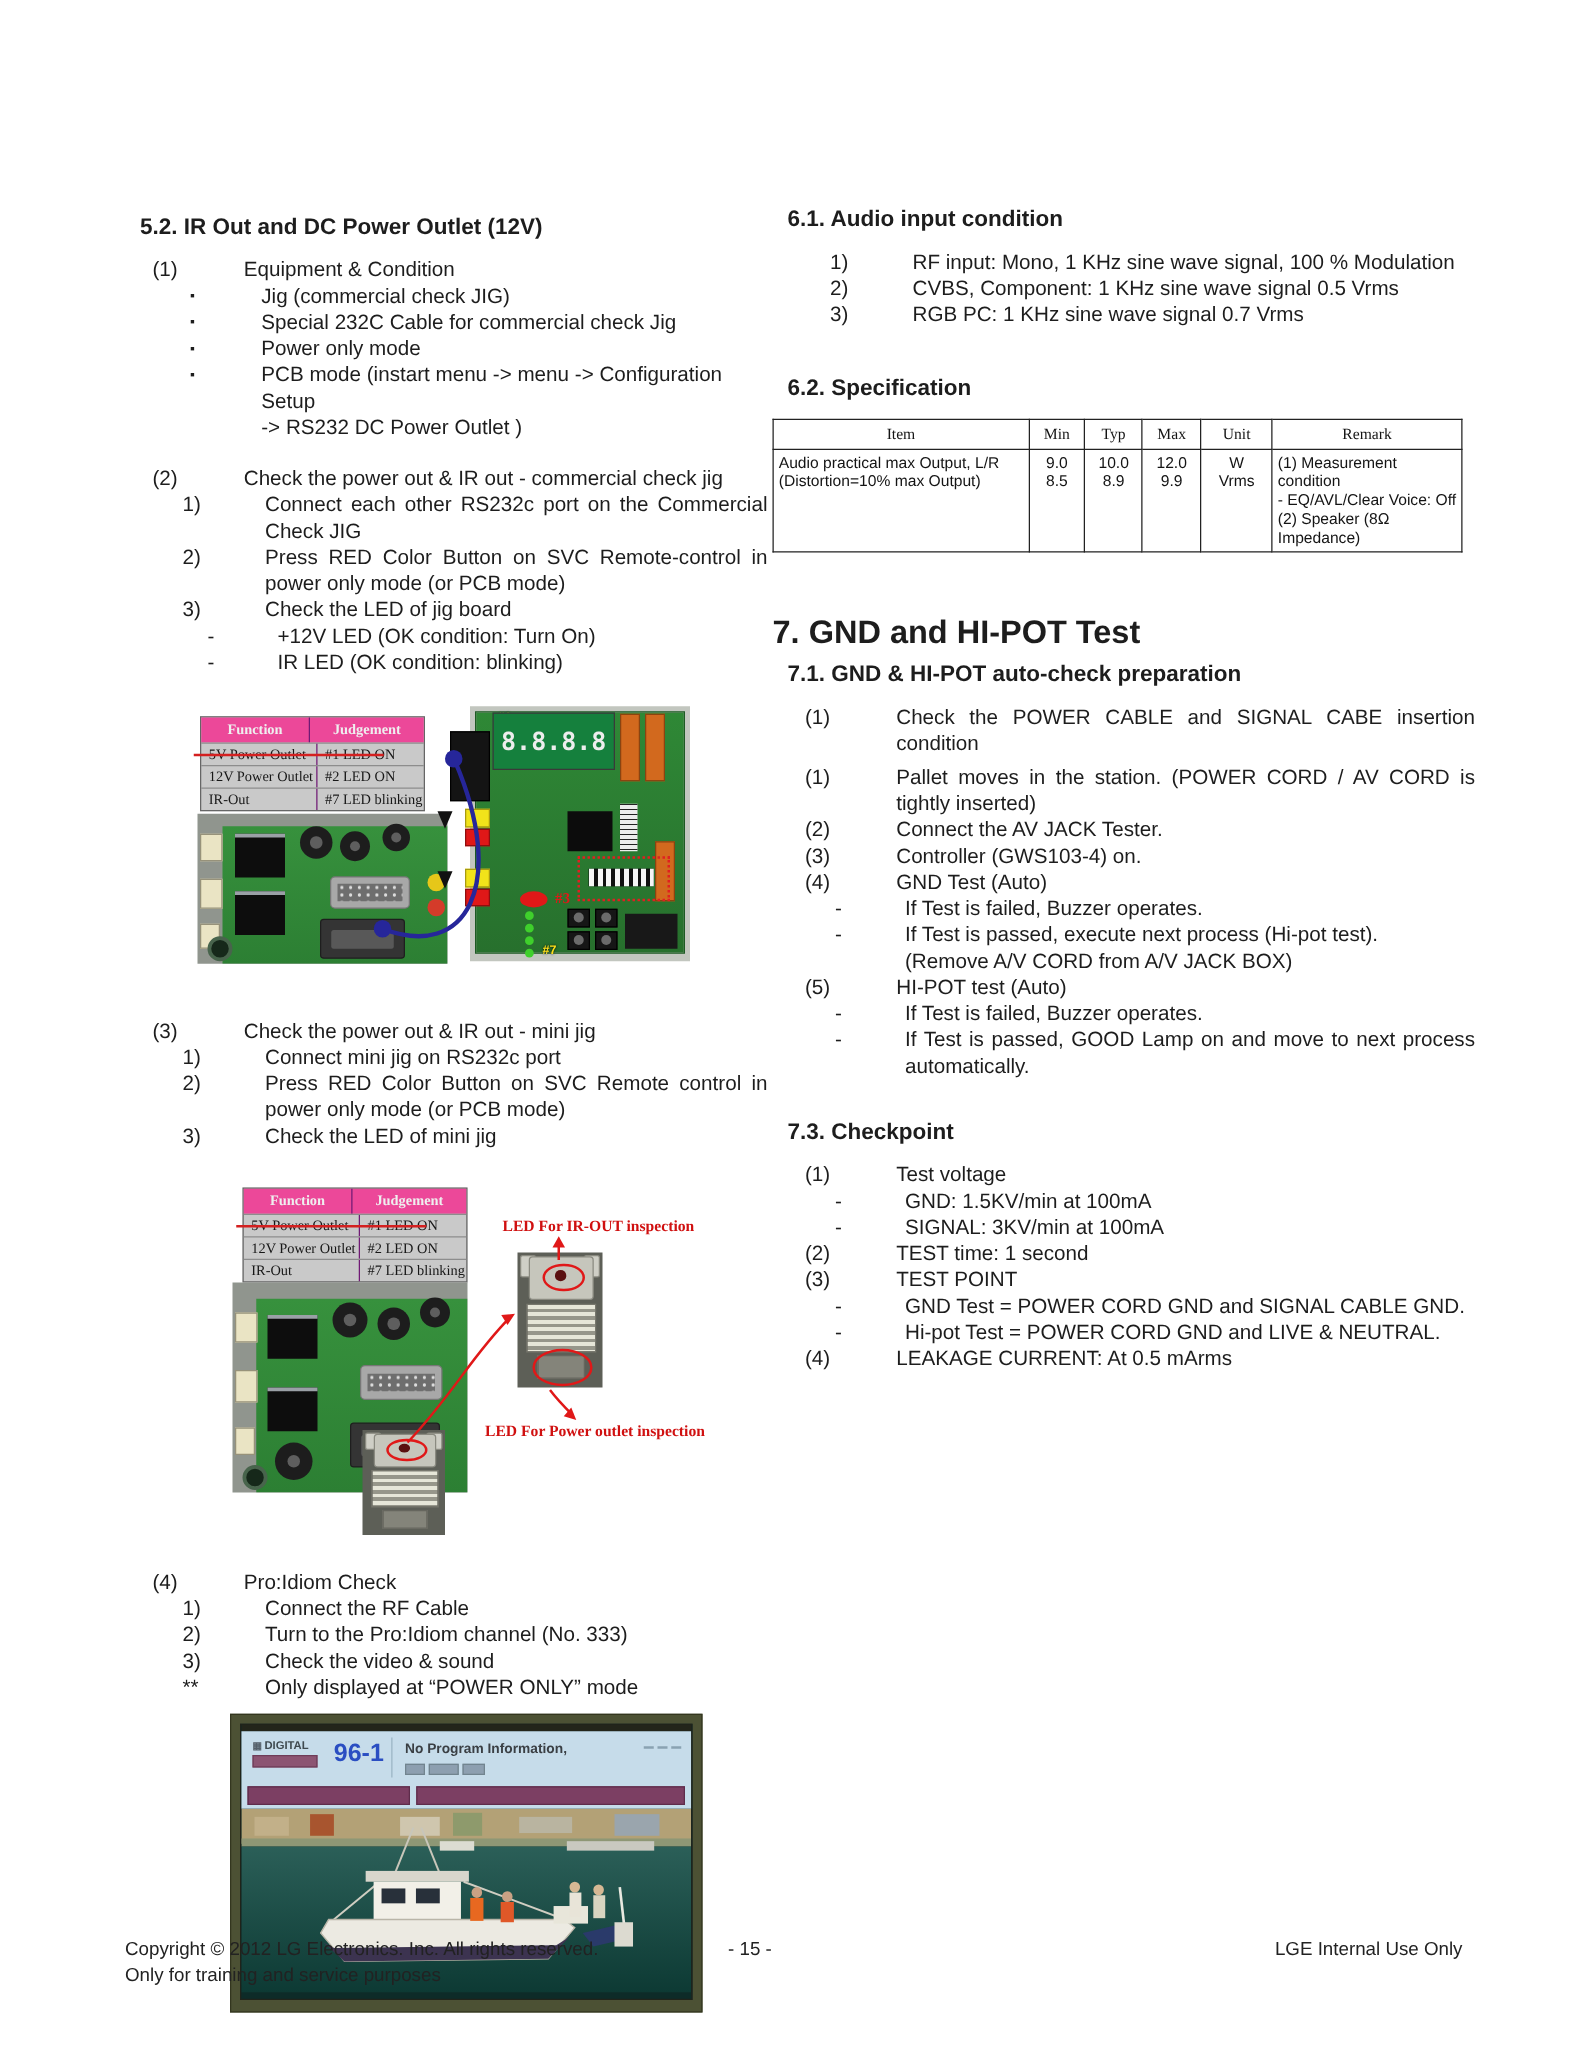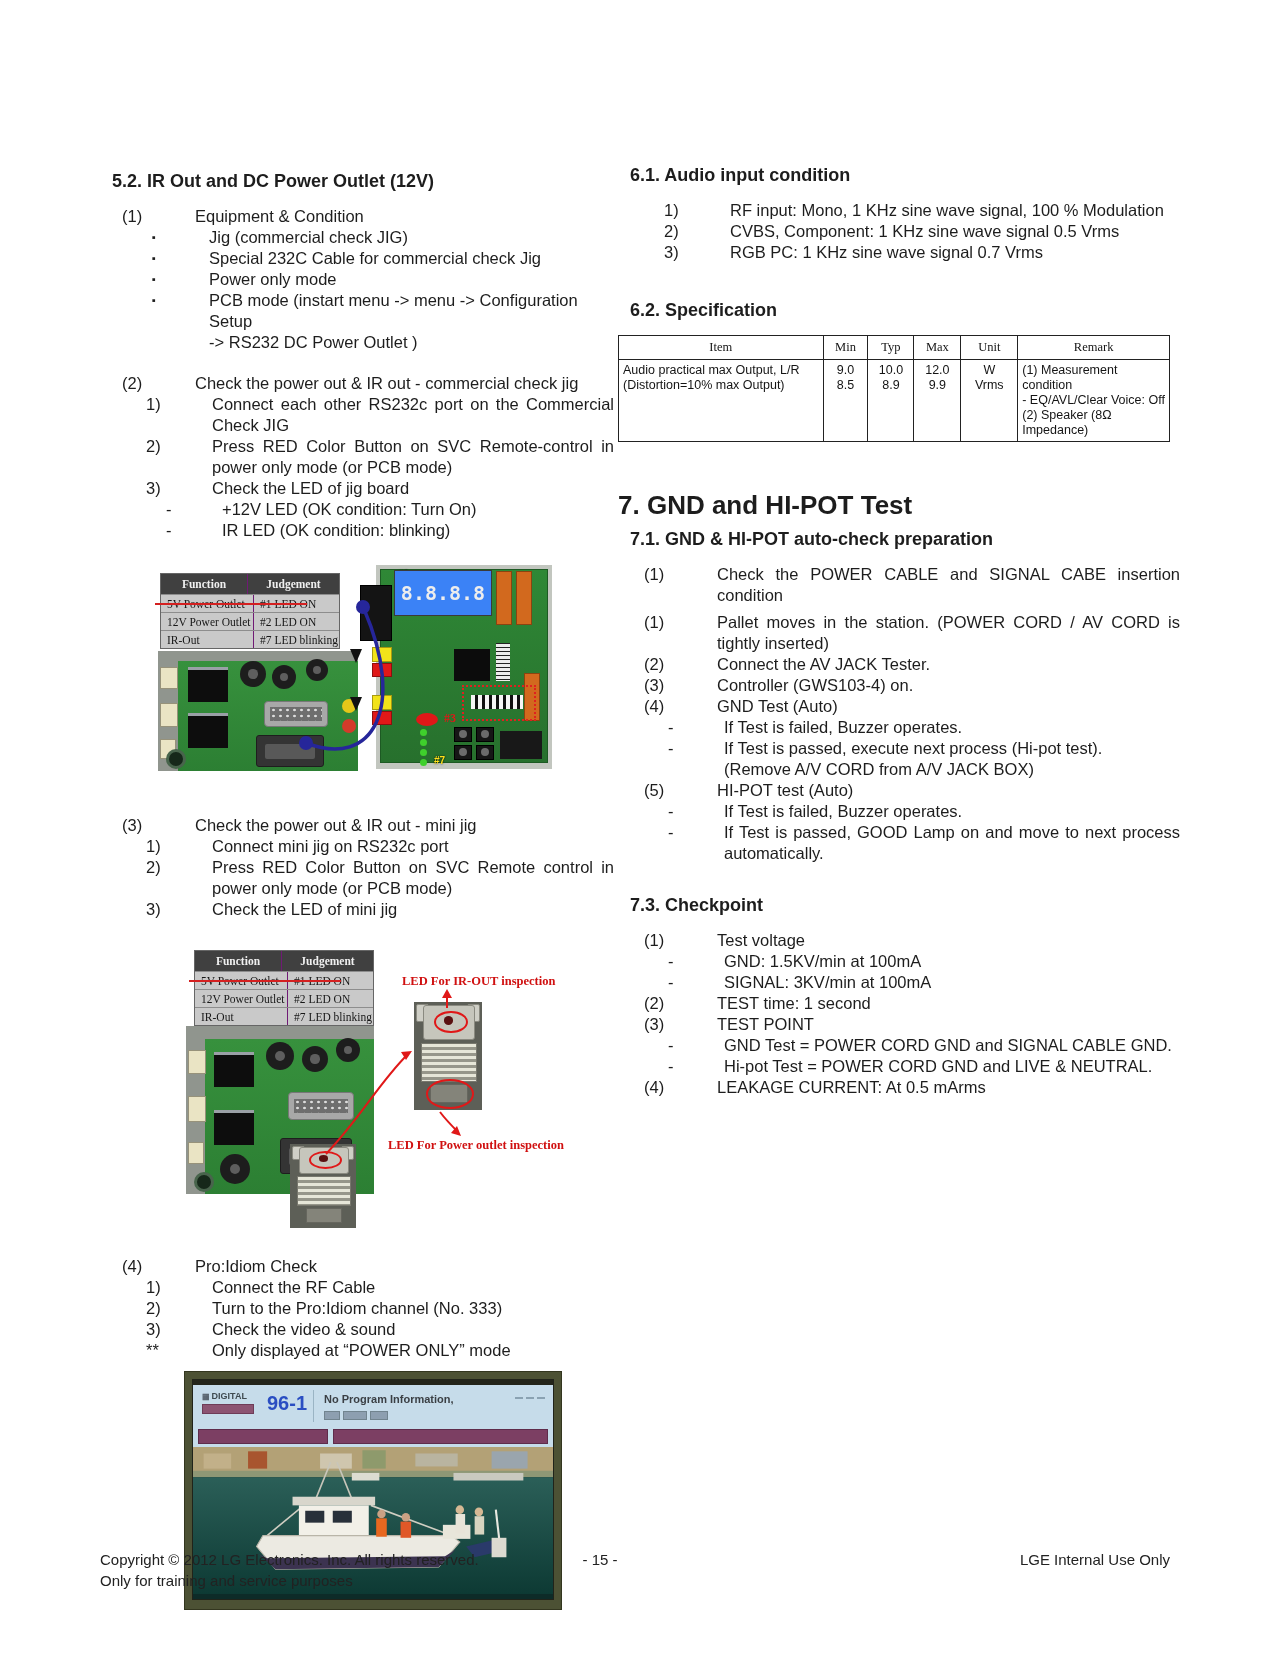--- a/index.html
+++ b/index.html
@@ -23,21 +23,21 @@
   .col-right .l1{margin-left:26px;}
   .col-right .l3{margin-left:50px;}
 
   .mt6{margin-top:6px;} .mt20{margin-top:20px;}
   .mt28{margin-top:28px;} .mt34{margin-top:34px;} .mt44{margin-top:44px;} .mt48{margin-top:48px;}
 
   
   .jtable{position:absolute;width:178px;font-family:"Liberation Serif",serif;font-size:11.5px;
           color:#171717;border:1px solid #666;background:#c9c9c9;}
   .jrow{display:flex;height:17px;border-top:1px solid #8d8d8d;position:relative;}
-  .jhead{height:20px;background:#404040;color:#efefef;border-top:none;}
+  .jhead{height:20px;background:#ec4899;color:#efefef;border-top:none;}
   .jc{display:flex;align-items:center;padding-left:6px;flex:1;}
   .jc1{flex:0 0 86px;}
   .jc2{border-left:1px solid #701a75;}
   .jhead .jc{justify-content:center;padding-left:0;font-weight:bold;}
   .struck::after{content:"";position:absolute;left:-6px;right:32px;top:8px;height:2px;background:#d42020;}
 
   
   .figA{position:relative;width:456px;height:206px;margin:24px 0 0 58px;}
   .figB{position:relative;width:424px;height:280px;margin:28px 0 0 86px;}
   .ovl{position:absolute;left:0;top:0;width:100%;height:100%;pointer-events:none;}
@@ -55,21 +55,21 @@
   .dsub::after{content:"";position:absolute;left:12%;top:25%;right:12%;bottom:25%;background:#585858;border-radius:2px;}
   .rca{position:absolute;border-radius:50%;}
   .screw{position:absolute;border-radius:50%;background:#16281a;border:3px solid #48644c;}
 
   
   .jigboard{position:absolute;left:218px;top:0;width:176px;height:204px;background:#c2c6bf;overflow:visible;}
   .jb-board{position:absolute;left:4px;top:4px;right:4px;bottom:6px;background:linear-gradient(#2f8836,#27702d);border:1px solid #1d5a23;}
   .jb-db9{position:absolute;left:-16px;top:20px;width:30px;height:54px;background:#141414;border:1px solid #000;}
   .jb-lbl{position:absolute;font:bold 10px "Liberation Sans",sans-serif;color:#ffe01a;text-shadow:0 0 2px #000;}
   .jb-led{position:absolute;width:6px;height:6px;border-radius:50%;background:#46e02e;box-shadow:0 0 2px #1a5;}
-  .seg{position:absolute;left:18px;top:5px;width:96px;height:44px;background:#3b82f6;border:1px solid #3a3a3a;
+  .seg{position:absolute;left:18px;top:5px;width:96px;height:44px;background:#15803d;border:1px solid #3a3a3a;
        color:#ededed;font:bold 20px "DejaVu Sans Mono",monospace;text-align:center;line-height:44px;letter-spacing:0px;}
   .jb-or{position:absolute;background:#d2691e;border:1px solid #8a4410;}
   .jb-chip{position:absolute;left:78px;top:84px;width:36px;height:32px;background:#0c0c0c;}
   .jb-bar{position:absolute;left:120px;top:78px;width:14px;height:38px;background:#ececec;
           background-image:repeating-linear-gradient(180deg,#222 0 1px,transparent 1px 4px);}
   .jb-dip{position:absolute;left:86px;top:120px;width:70px;height:32px;border:2px dotted #e02020;}
   .jb-dip::after{content:"";position:absolute;left:7px;top:8px;width:52px;height:14px;background:#101010;
           background-image:repeating-linear-gradient(90deg,#f5f5f5 0 4px,#101010 4px 7px);}
   .jb-btnY{position:absolute;width:18px;height:13px;background:#f2e31a;border:1px solid #a89a10;}
   .jb-btnR{position:absolute;width:18px;height:12px;background:#e01818;border:1px solid #8f0e0e;}

